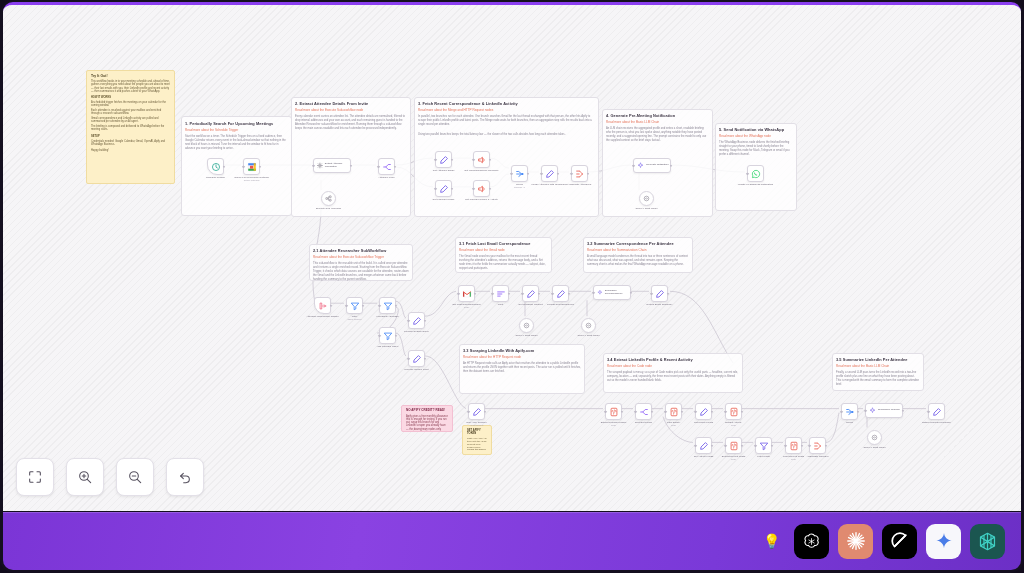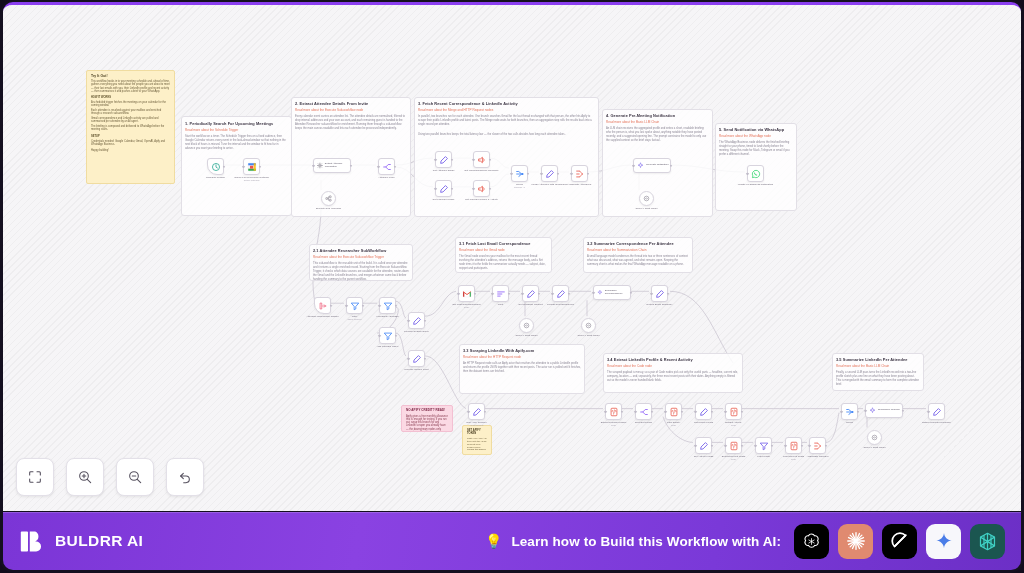--- a/index.html
+++ b/index.html
@@ -759,33 +759,23 @@
     </div>
     <div class="tb-btn" title="Reset view">
       <svg viewBox="0 0 24 24">
         <path d="M9.5 6.5L5.5 10.5l4 4" stroke-linecap="round" stroke-linejoin="round"></path>
         <path d="M5.5 10.5h8a5 5 0 010 10H10" stroke-linecap="round"></path>
       </svg>
     </div>
   </div>
 
   <div id="bottombar">
-    <div id="brand">
-      <div id="brand-mark">
-        <svg viewBox="0 0 30 30" width="27" height="27">
-          <rect x="2" y="4" width="8" height="22" rx="1" fill="#ffffff"></rect>
-          <path d="M12 4h6a6 6 0 010 11h-6zM12 15h7a5.5 5.5 0 010 11h-7z" fill="#ffffff"></path>
-        </svg>
-      </div>
-      <div id="brand-name">BULDRR AI</div>
-    </div>
 
     <div id="cta">
       <span id="bulb">💡</span>
-      <span id="cta-text">Learn how to Build this Workflow with AI:</span>
 
       <div id="ai-icons">
         <div class="ai-ic ai-openai" title="OpenAI">
           <svg viewBox="0 0 24 24" width="21" height="21">
             <path d="M12 3.4c1.9 0 3.1 1.3 3.5 2.1 1-.2 2.6-.1 3.6 1.6s.4 3.2-.1 3.9c.6.7 1.2 2.2.2 3.9s-2.6 1.8-3.6 1.6c-.4.8-1.6 2.1-3.5 2.1s-3.1-1.3-3.5-2.1c-1 .2-2.6.1-3.6-1.6s-.4-3.2.2-3.9c-.6-.7-1.2-2.2-.2-3.9s2.6-1.8 3.6-1.6C8.9 4.7 10.1 3.4 12 3.4z" fill="none" stroke="#ffffff" stroke-width="1.25"></path>
             <path d="M12 8.2v7.6M8.6 10.1l6.8 3.8M15.4 10.1l-6.8 3.8" fill="none" stroke="#ffffff" stroke-width="1.05" opacity=".85"></path>
           </svg>
         </div>
         <div class="ai-ic ai-claude" title="Claude">
           <svg viewBox="0 0 24 24" width="22" height="22">

